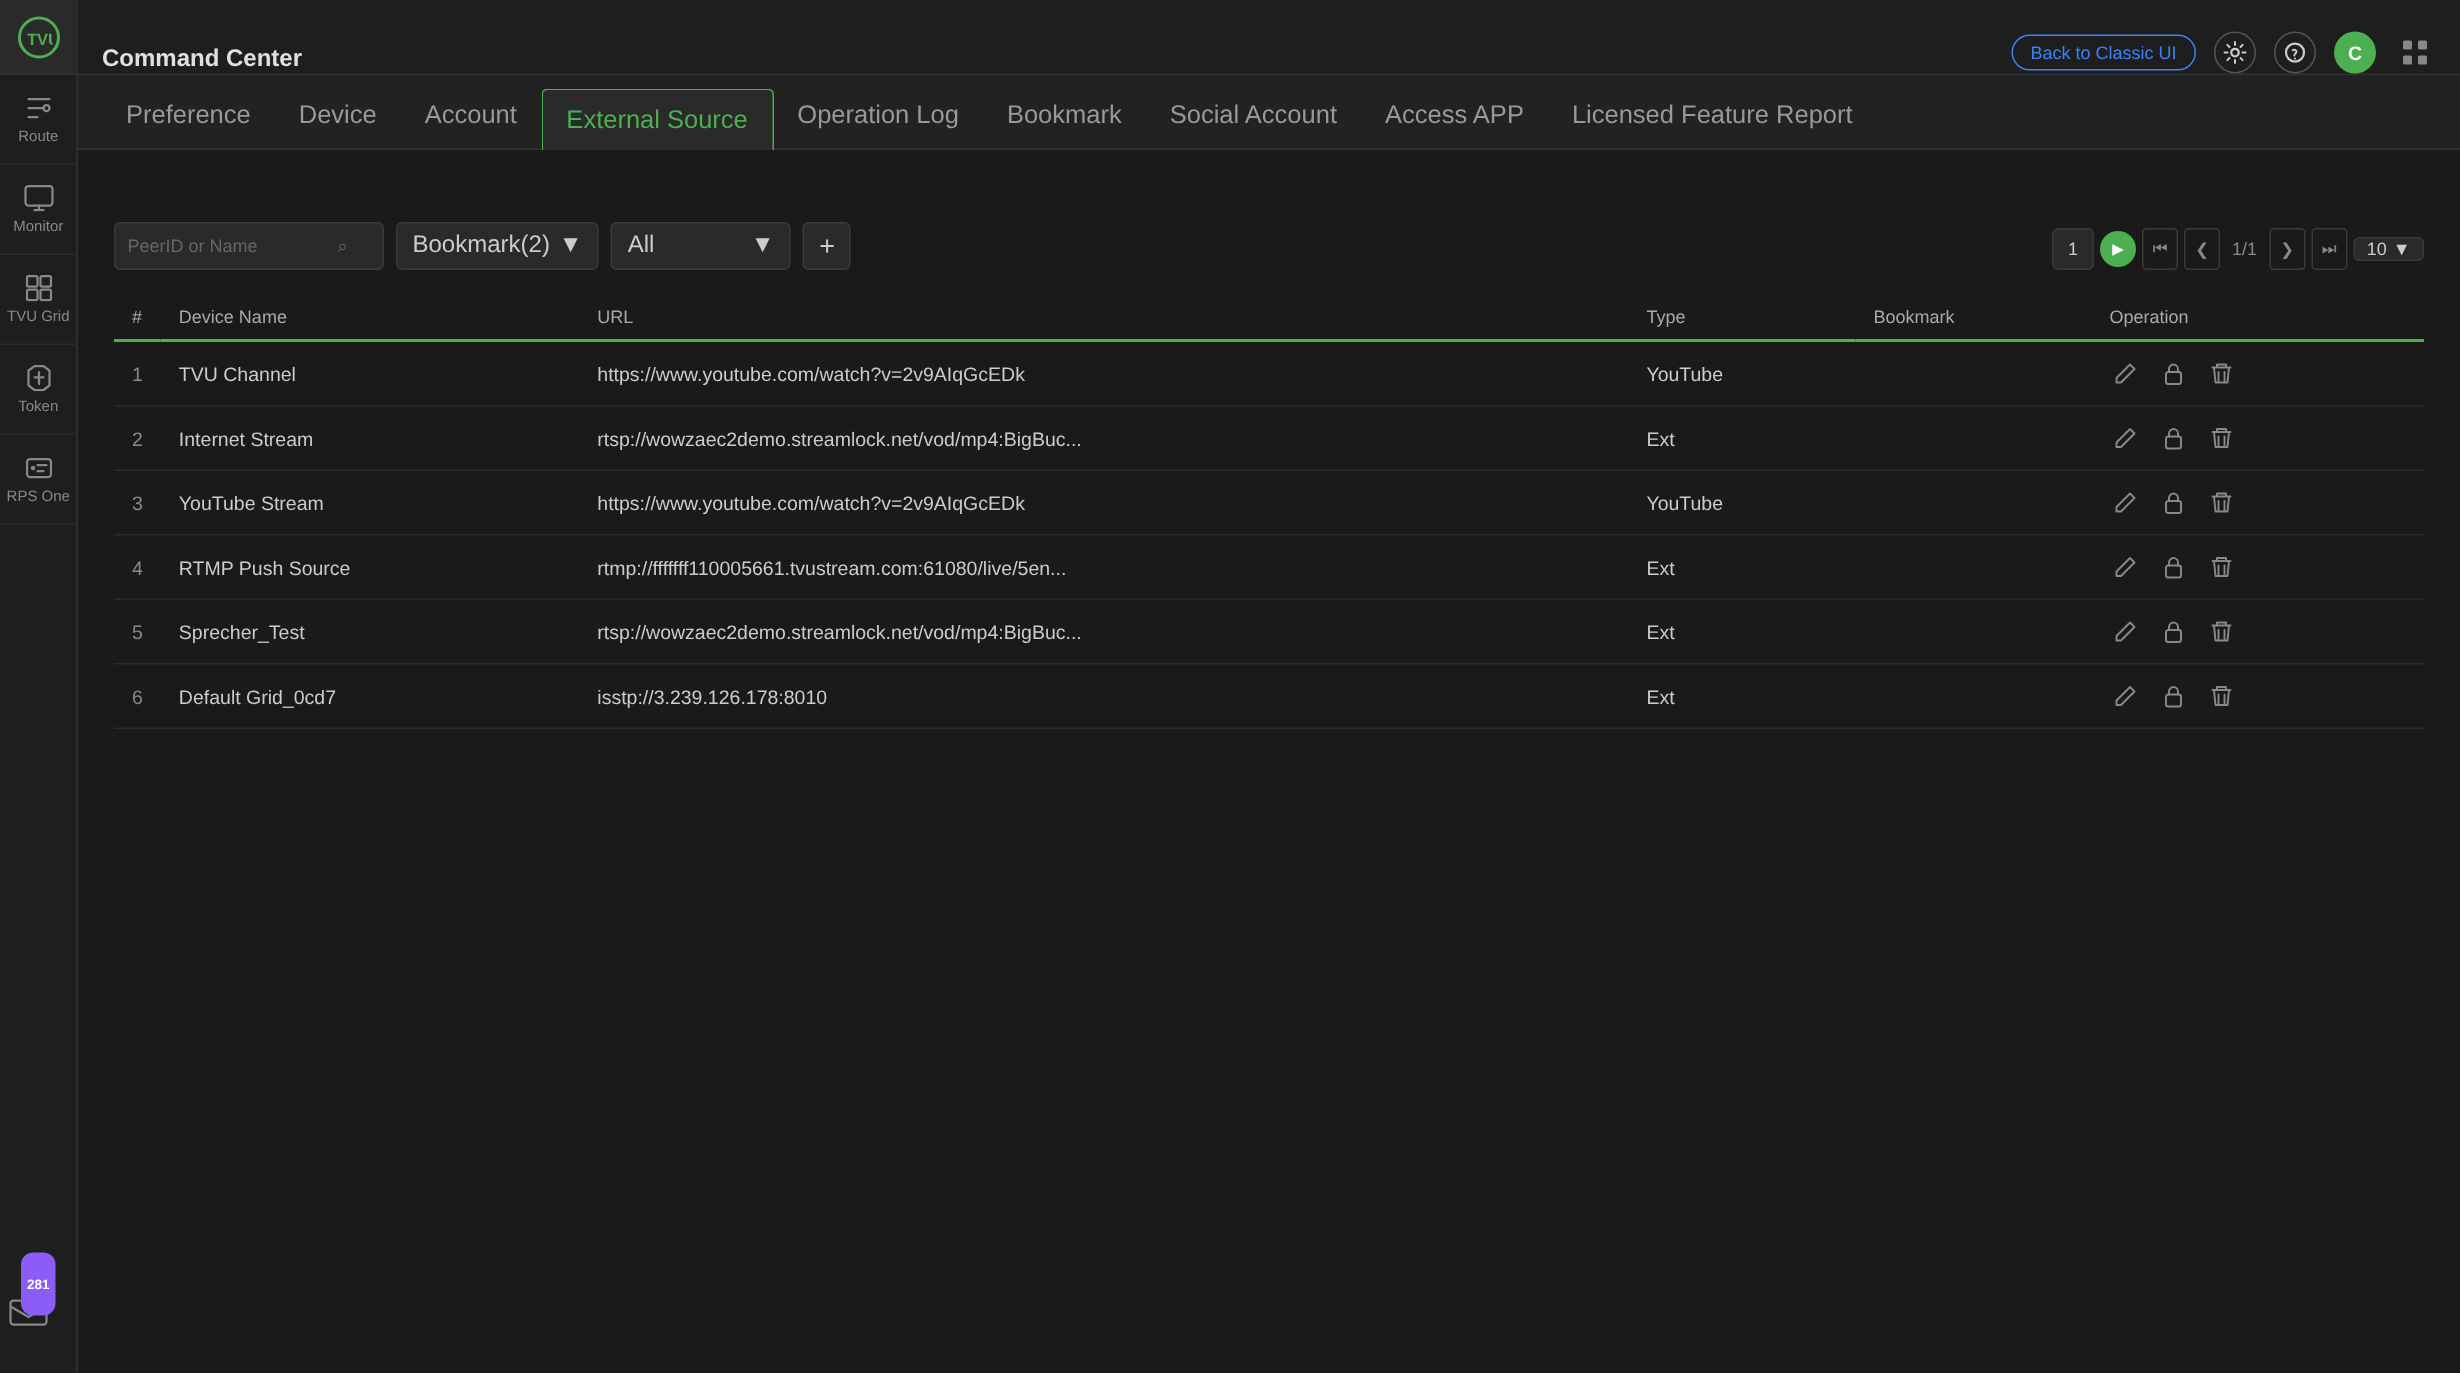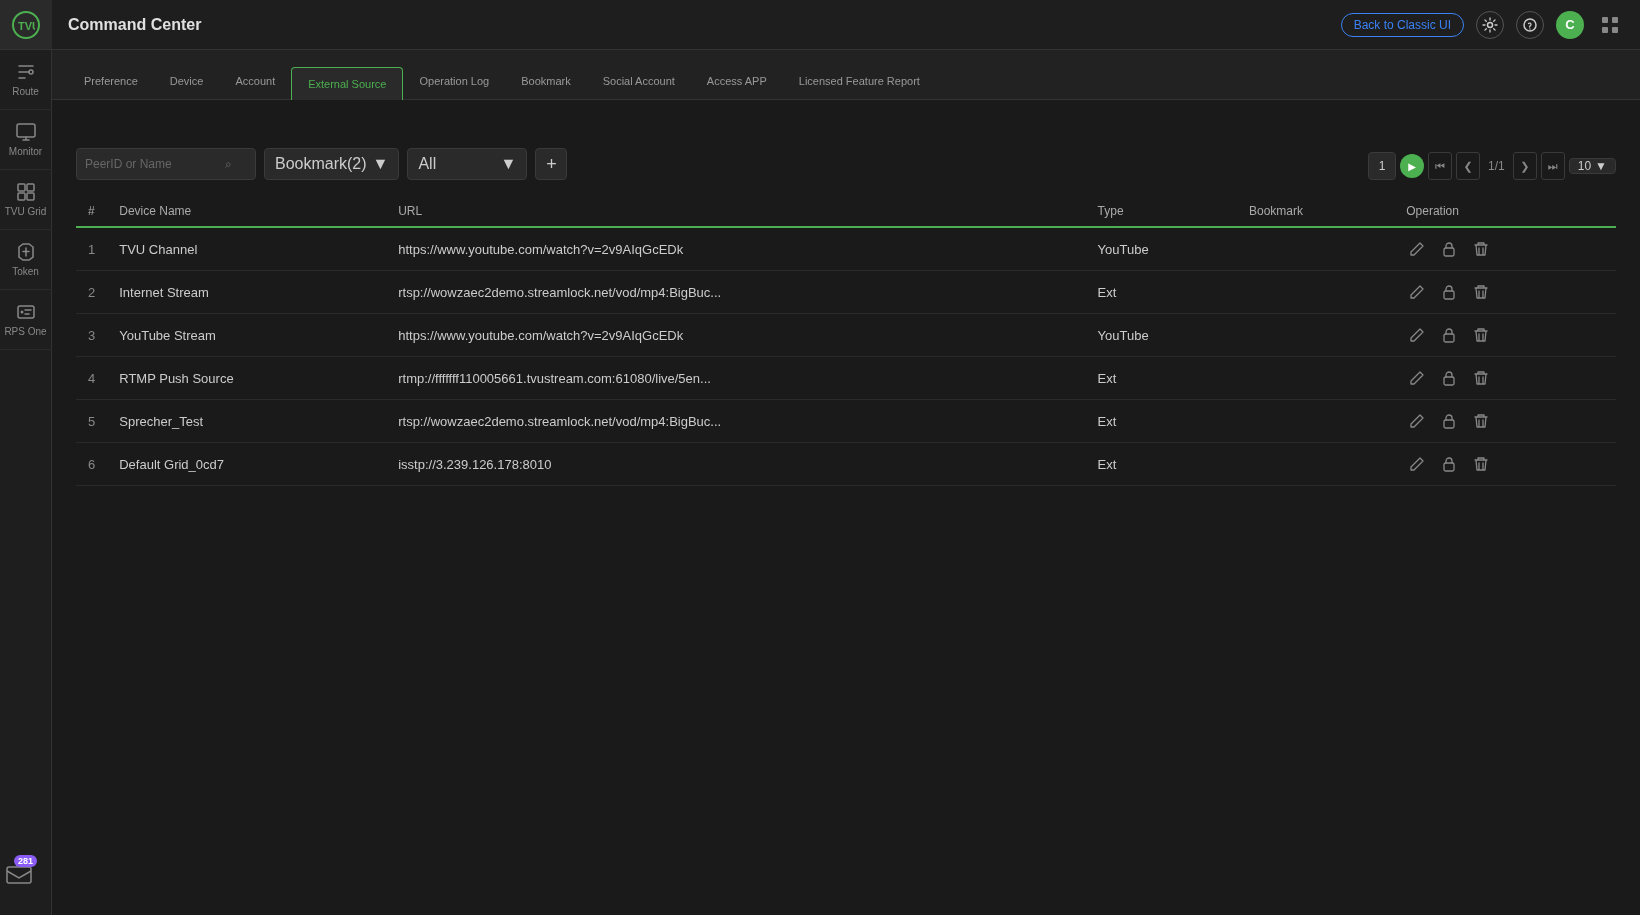--- a/index.html
+++ b/index.html
@@ -66,45 +66,45 @@
     .sidebar-item .icon-svg {
       width: 20px;
       height: 20px;
       display: flex;
       align-items: center;
       justify-content: center;
     }
 
     .sidebar-badge {
       position: absolute;
-      bottom: 18px;
+      bottom: 8px;
       left: 8px;
       background: #8b5cf6;
       color: white;
       font-size: 9px;
-      padding: 1px 4px;
+      padding: 16px 4px;
       border-radius: 8px;
       font-weight: bold;
     }
 
     
     #main {
       flex: 1;
       display: flex;
       flex-direction: column;
       overflow: hidden;
     }
 
     
     #topbar {
       height: 50px;
       background: #1e1e1e;
       border-bottom: 1px solid #333;
       display: flex;
-      align-items: center;
+      align-items: flex-end;
       justify-content: space-between;
       padding: 0 16px;
       flex-shrink: 0;
     }
 
     #topbar-title {
       color: #e0e0e0;
       font-size: 16px;
       font-weight: 600;
     }
@@ -171,21 +171,21 @@
       display: flex;
       align-items: flex-end;
       padding: 0 16px;
       flex-shrink: 0;
     }
 
     .tab {
       padding: 10px 16px;
       cursor: pointer;
       color: #999;
-      font-size: 11px;
+      font-size: 17px;
       border-bottom: 2px solid transparent;
       white-space: nowrap;
     }
 
     .tab.active {
       color: #4caf50;
       border-bottom: 2px solid #4caf50;
       border: 1px solid #4caf50;
       border-bottom: none;
       border-radius: 4px 4px 0 0;

